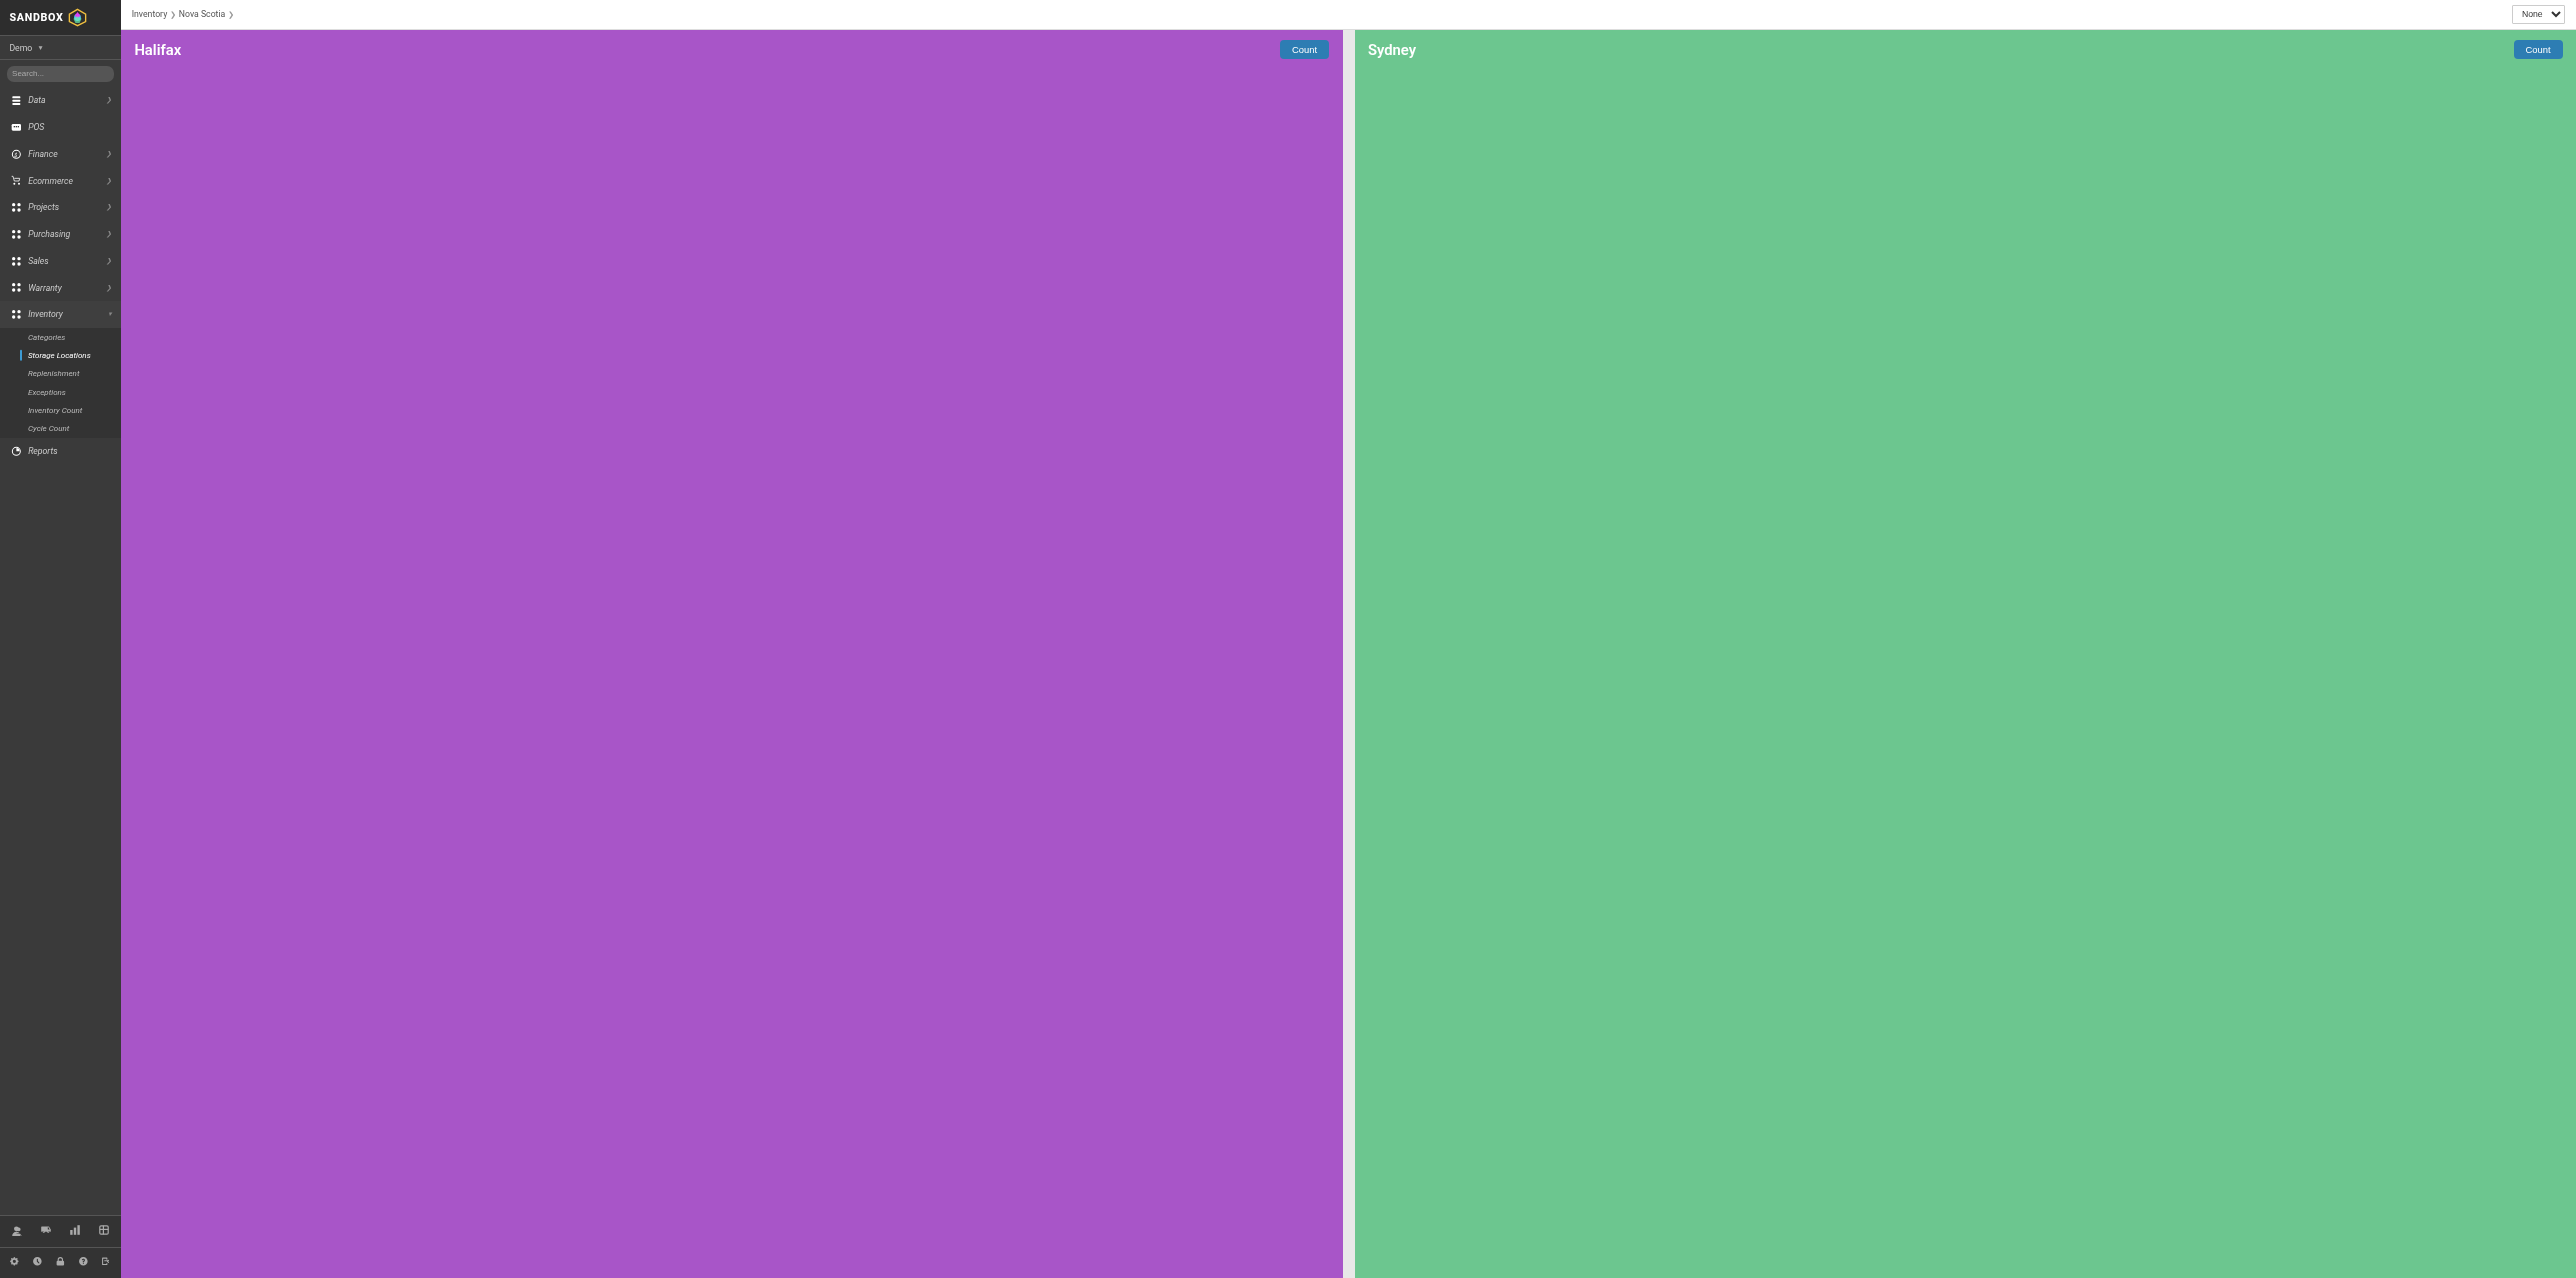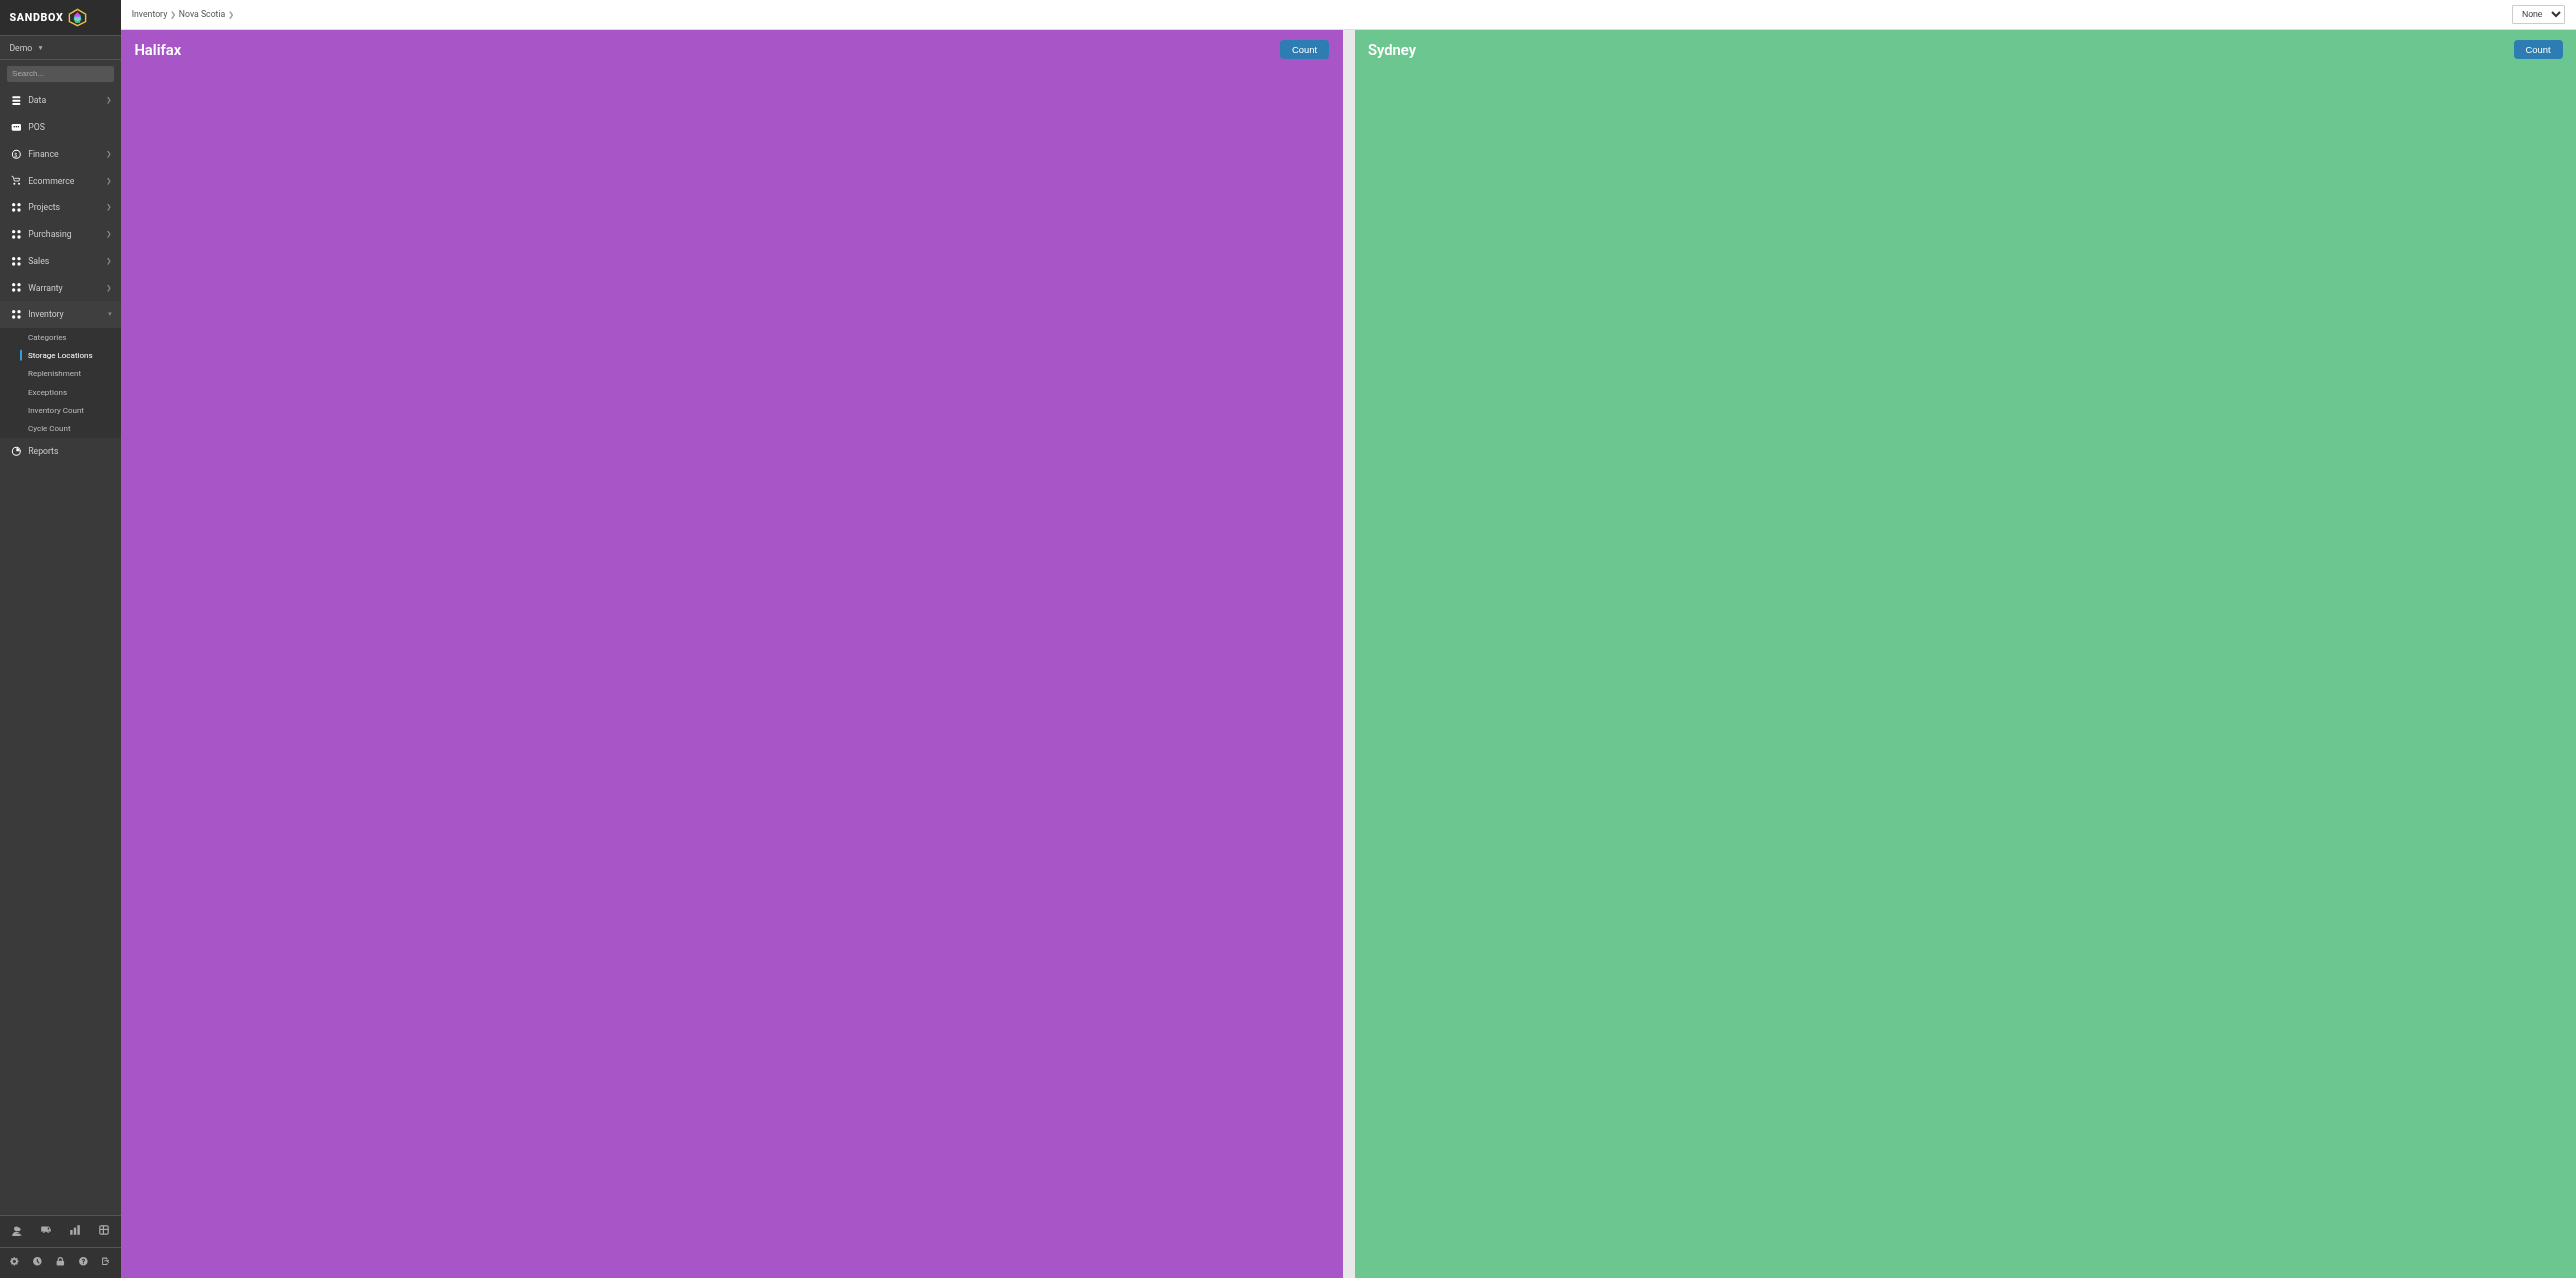--- a/index.html
+++ b/index.html
@@ -49,29 +49,29 @@
     .dropdown-arrow { font-size: 6.7px; color: #aaa; }
 
     .sidebar-search {
       padding: 5.4px 6.7px;
       background: #3a3a3a;
     }
     .sidebar-search input {
       width: 100%;
       background: #555;
       border: none;
-      border-radius: 2px;
+      border-radius: 7px;
       padding: 3.4px 5.4px;
       color: #ddd;
       font-size: 8px;
       outline: none;
     }
     .sidebar-search input::placeholder { color: #aaa; }
 
-    .sidebar-nav { flex: 1; }
+    .sidebar-nav { flex: 1; font-style: italic; }
 
     .nav-item {
       display: flex;
       align-items: center;
       padding: 6.7px 9.4px;
       color: #ccc;
       font-size: 8.7px;
       cursor: pointer;
       position: relative;
     }

